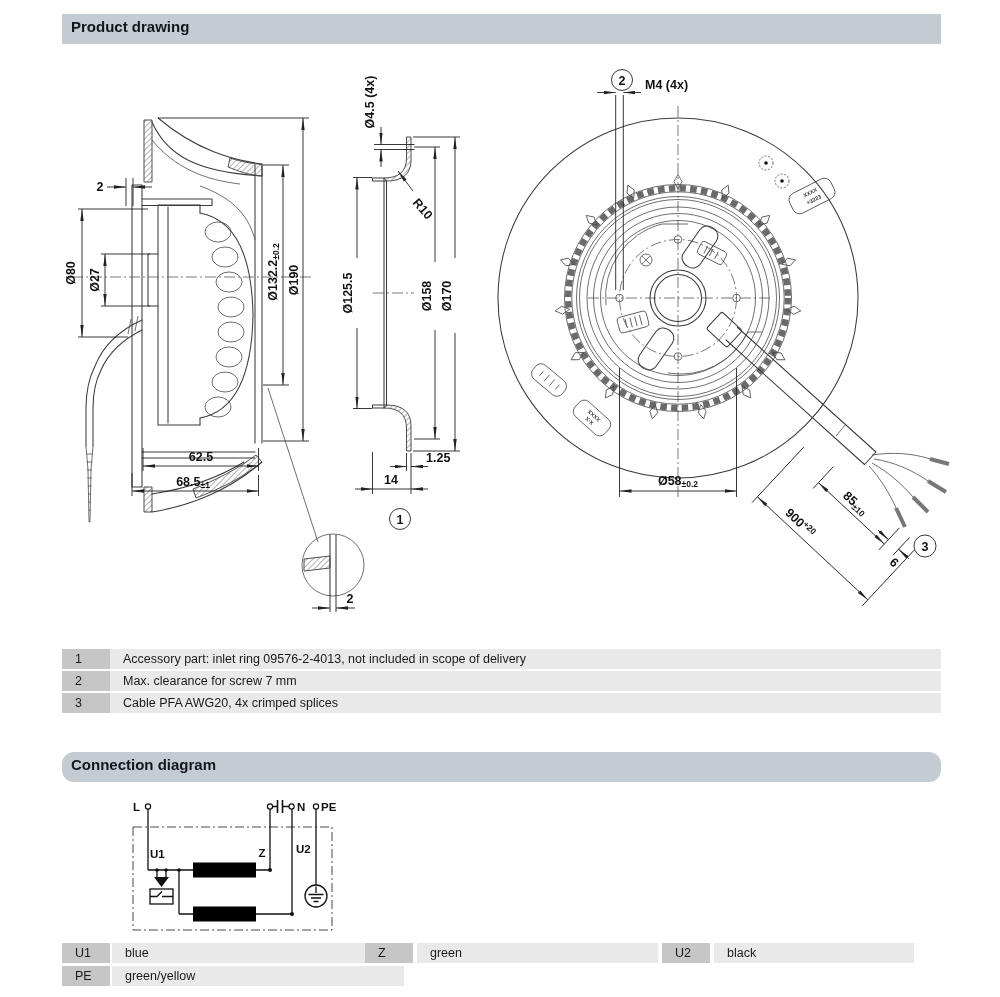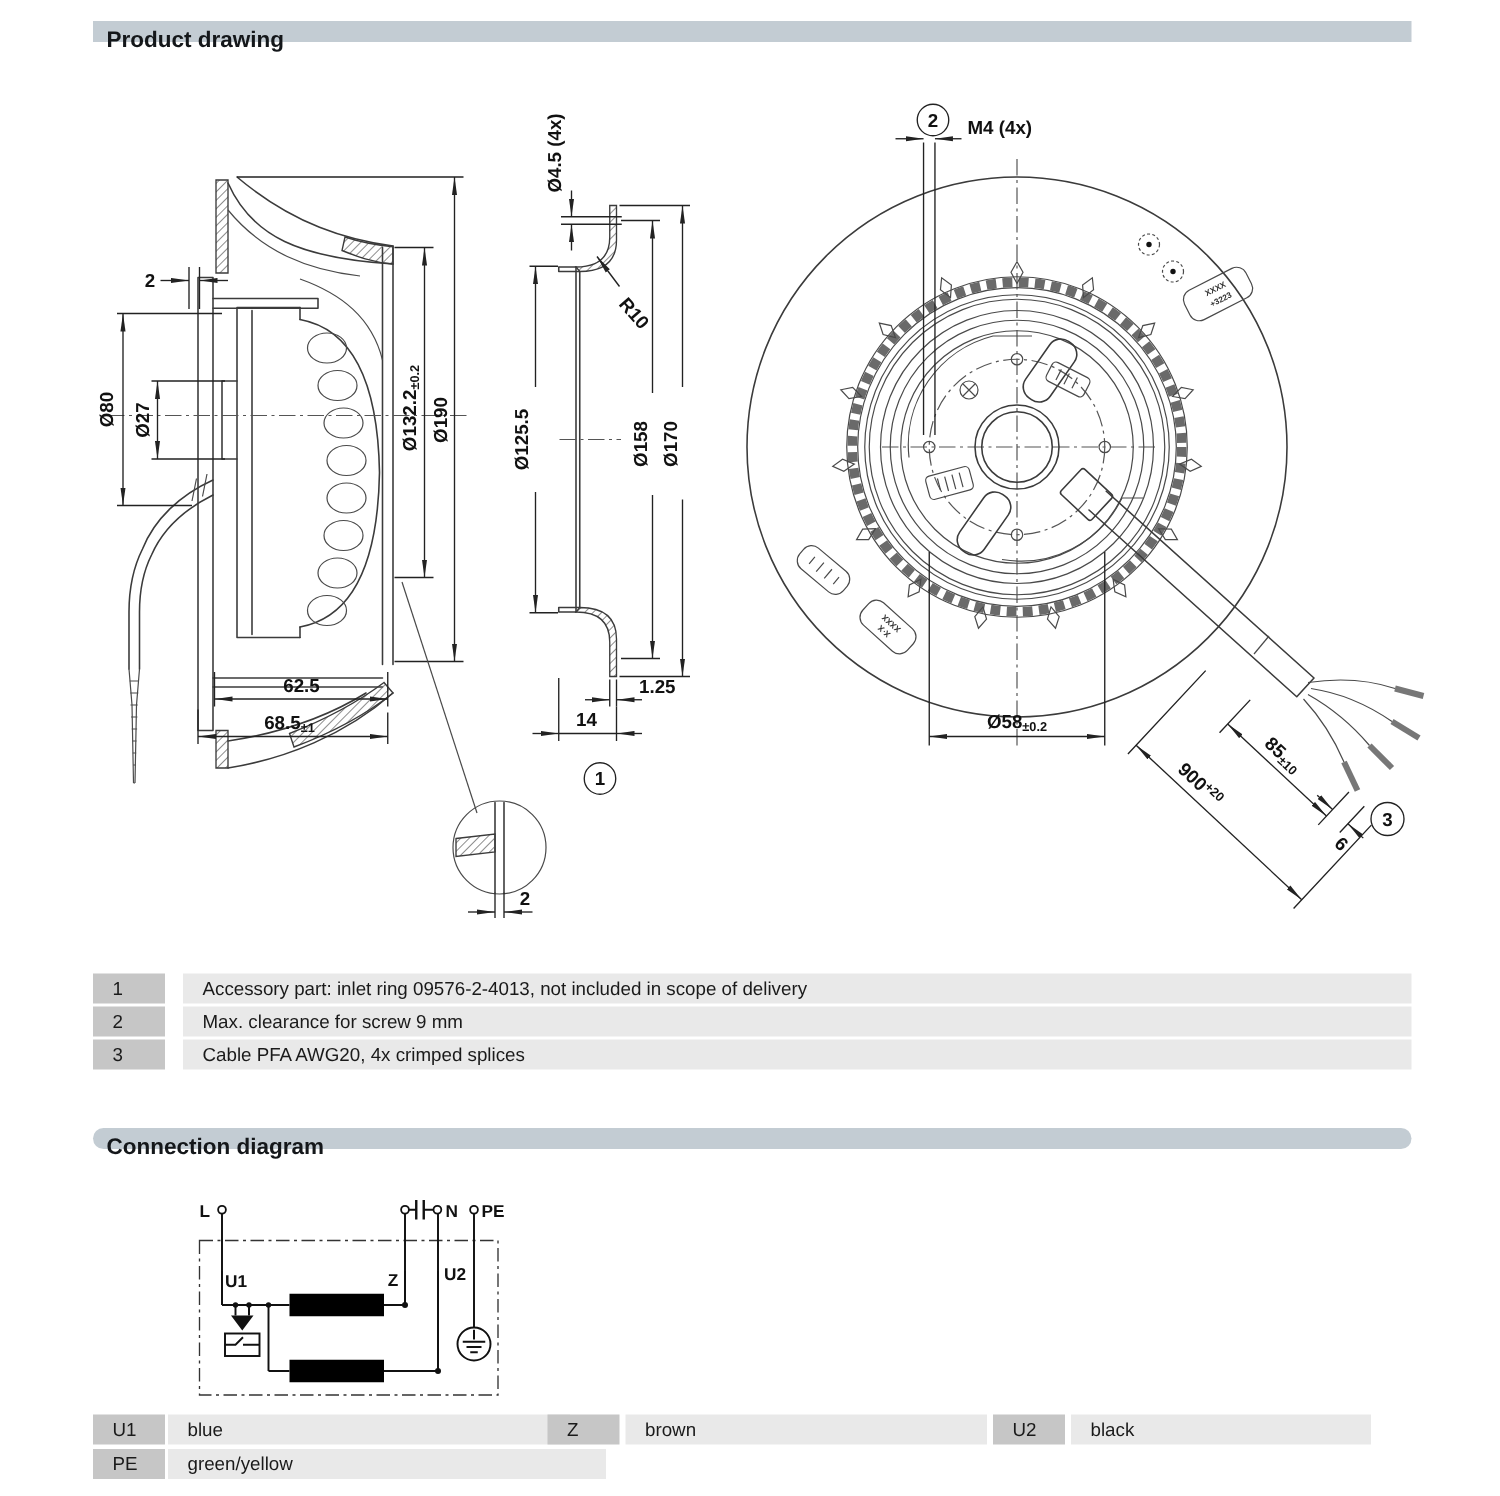--- a/index.html
+++ b/index.html
@@ -1,23 +1,23 @@
 <!DOCTYPE html>
 <html><head>
 <meta charset="utf-8">
 <style>
   html,body{margin:0;padding:0;background:#fff;}
   .page{position:relative;width:1000px;height:997px;background:#fff;overflow:hidden;
         font-family:"Liberation Sans",sans-serif;color:#1a1a1a;}
-  .bar{position:absolute;left:62px;width:879px;height:14px;background:#c3ccd3;
+  .bar{position:absolute;left:62px;width:879px;height:30px;background:#c3ccd3;
        font-size:15px;font-weight:bold;line-height:25px;padding-left:9px;box-sizing:border-box;
        color:#14171a;}
   .note-row{position:absolute;left:62px;width:879px;height:20px;display:flex;font-size:12.5px;line-height:20px;}
   .cell-num{width:48px;background:#c6c6c6;padding-left:13px;box-sizing:border-box;}
-  .cell-txt{flex:1;background:#e9e9e9;padding-left:13px;box-sizing:border-box;margin-left:12px;}
+  .cell-txt{flex:1;background:#e9e9e9;padding-left:13px;box-sizing:border-box;margin-left:0;}
   .wc-cell{position:absolute;height:20px;font-size:12.5px;line-height:20px;padding-left:13px;box-sizing:border-box;}
   .wc-label{background:#c6c6c6;}
   .wc-value{background:#e9e9e9;}
   svg{position:absolute;left:0;top:0;}
   .dl{stroke:#3b3b3b;stroke-width:1.05;fill:none;stroke-linecap:round;}
   .dt{stroke:#4a4a4a;stroke-width:0.8;fill:none;}
   .dim{stroke:#222;stroke-width:0.9;fill:none;}
   .ctr{stroke:#555;stroke-width:0.8;fill:none;stroke-dasharray:11 3 2 3;}
   .hx{fill:url(#hx);stroke:#3b3b3b;stroke-width:0.9;}
   text.d{font:bold 12.5px "Liberation Sans",sans-serif;fill:#111;stroke:none;}
@@ -343,33 +343,33 @@
       <path class="cl" d="M316,886.5 V893 M308.5,894.5 H323.5 M311,898 H321 M313.5,901.5 H318.5"></path>
     </g>
   </svg>
 
   <div class="note-row" style="top:649px;">
     <div class="cell-num">1</div>
     <div class="cell-txt">Accessory part: inlet ring 09576-2-4013, not included in scope of delivery</div>
   </div>
   <div class="note-row" style="top:671px;">
     <div class="cell-num">2</div>
-    <div class="cell-txt">Max. clearance for screw 9 mm</div>
+    <div class="cell-txt">Max. clearance for screw 7 mm</div>
   </div>
   <div class="note-row" style="top:693px;">
     <div class="cell-num">3</div>
     <div class="cell-txt">Cable PFA AWG20, 4x crimped splices</div>
   </div>
 
   <div class="bar" style="top:752px;border-radius:12px;">
     <span>Connection diagram</span>
   </div>
 
   <div class="wc-cell wc-label" style="top:943px;left:62px;width:48px;">U1</div>
   <div class="wc-cell wc-value" style="top:943px;left:112px;width:268px;">blue</div>
   <div class="wc-cell wc-label" style="top:943px;left:365px;width:48px;">Z</div>
-  <div class="wc-cell wc-value" style="top:943px;left:417px;width:241px;">brown</div>
+  <div class="wc-cell wc-value" style="top:943px;left:417px;width:241px;">green</div>
   <div class="wc-cell wc-label" style="top:943px;left:662px;width:48px;">U2</div>
   <div class="wc-cell wc-value" style="top:943px;left:714px;width:200px;">black</div>
   <div class="wc-cell wc-label" style="top:966px;left:62px;width:48px;">PE</div>
   <div class="wc-cell wc-value" style="top:966px;left:112px;width:292px;">green/yellow</div>
 
 </div>
 
 </body></html>

